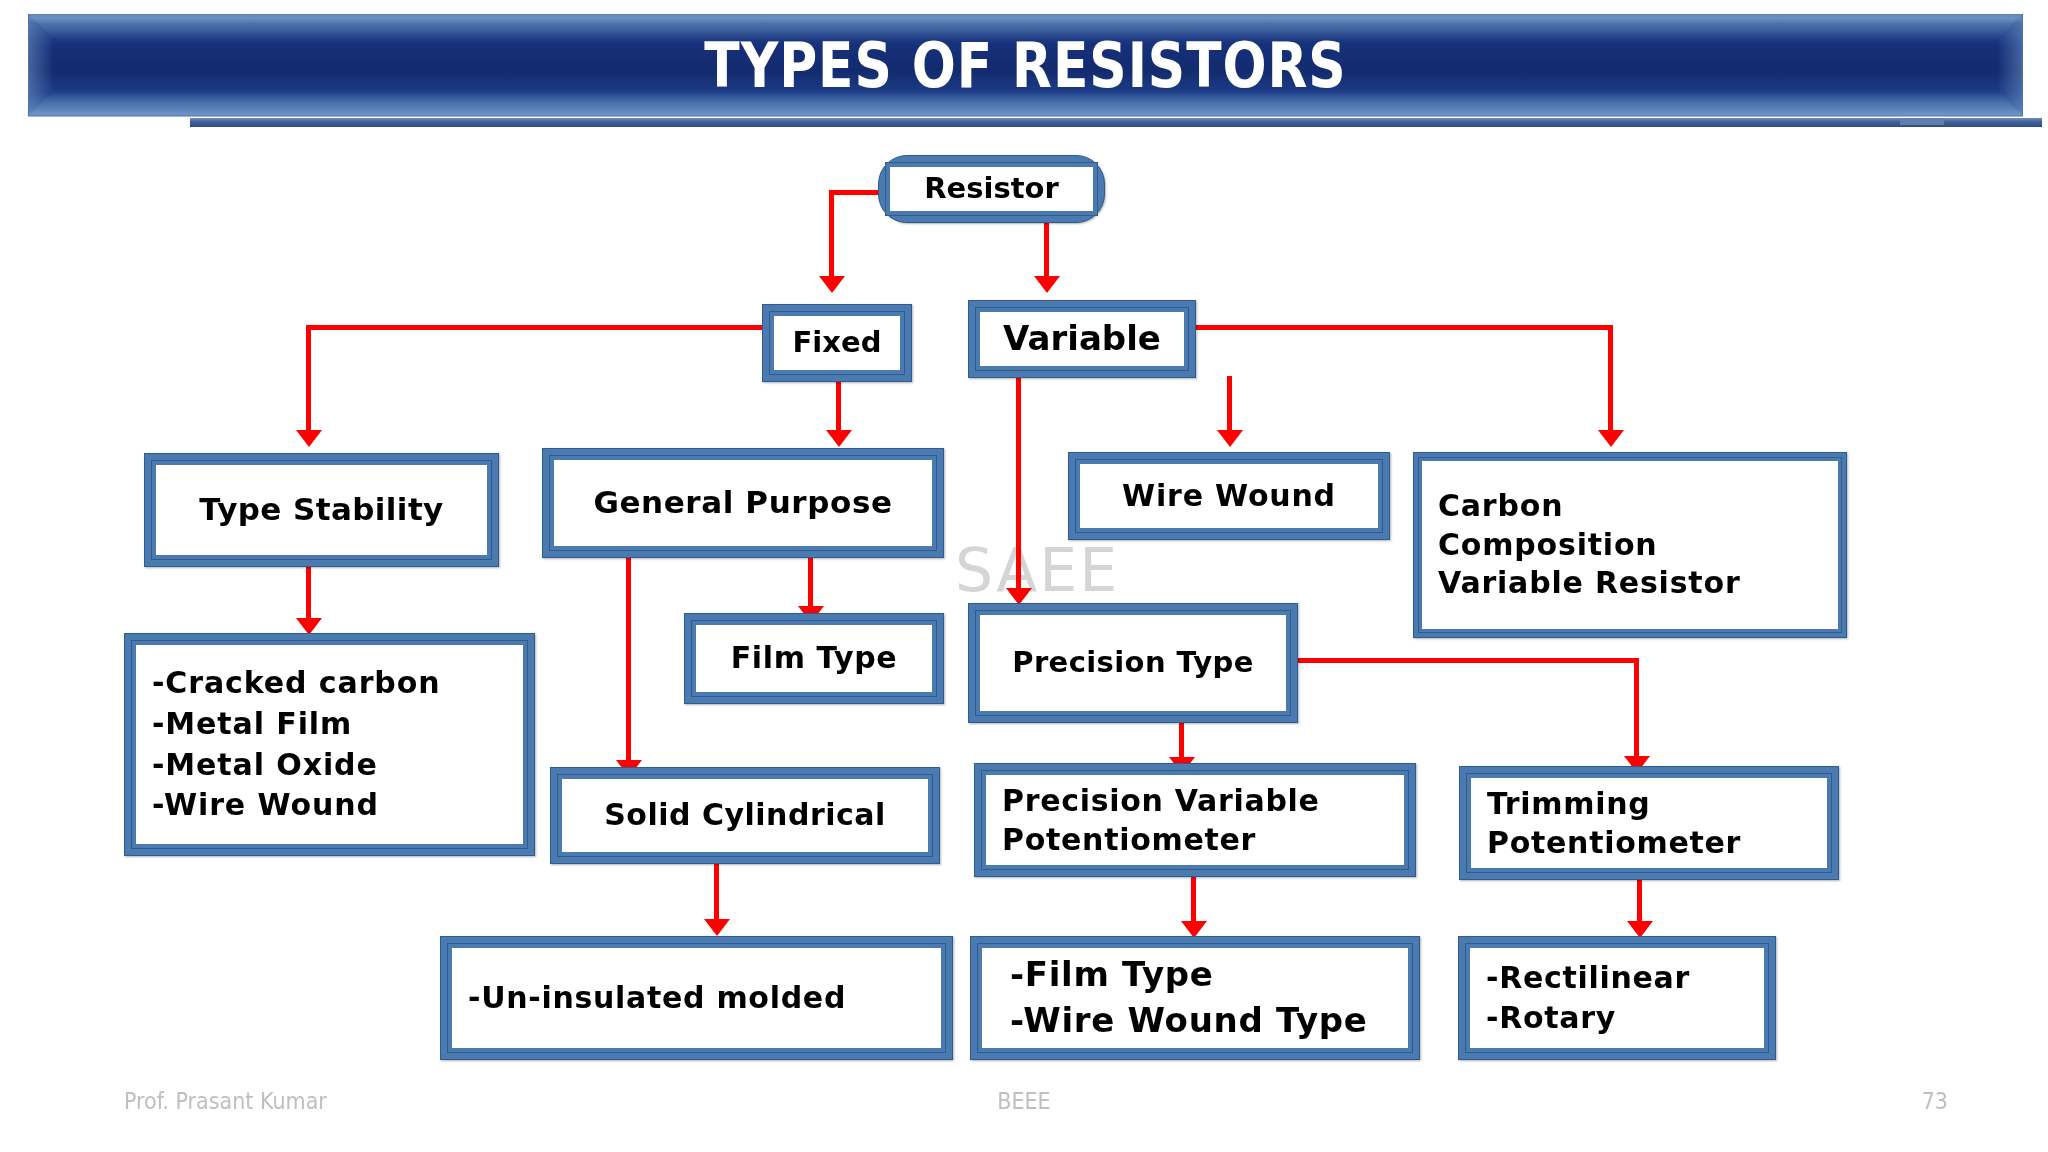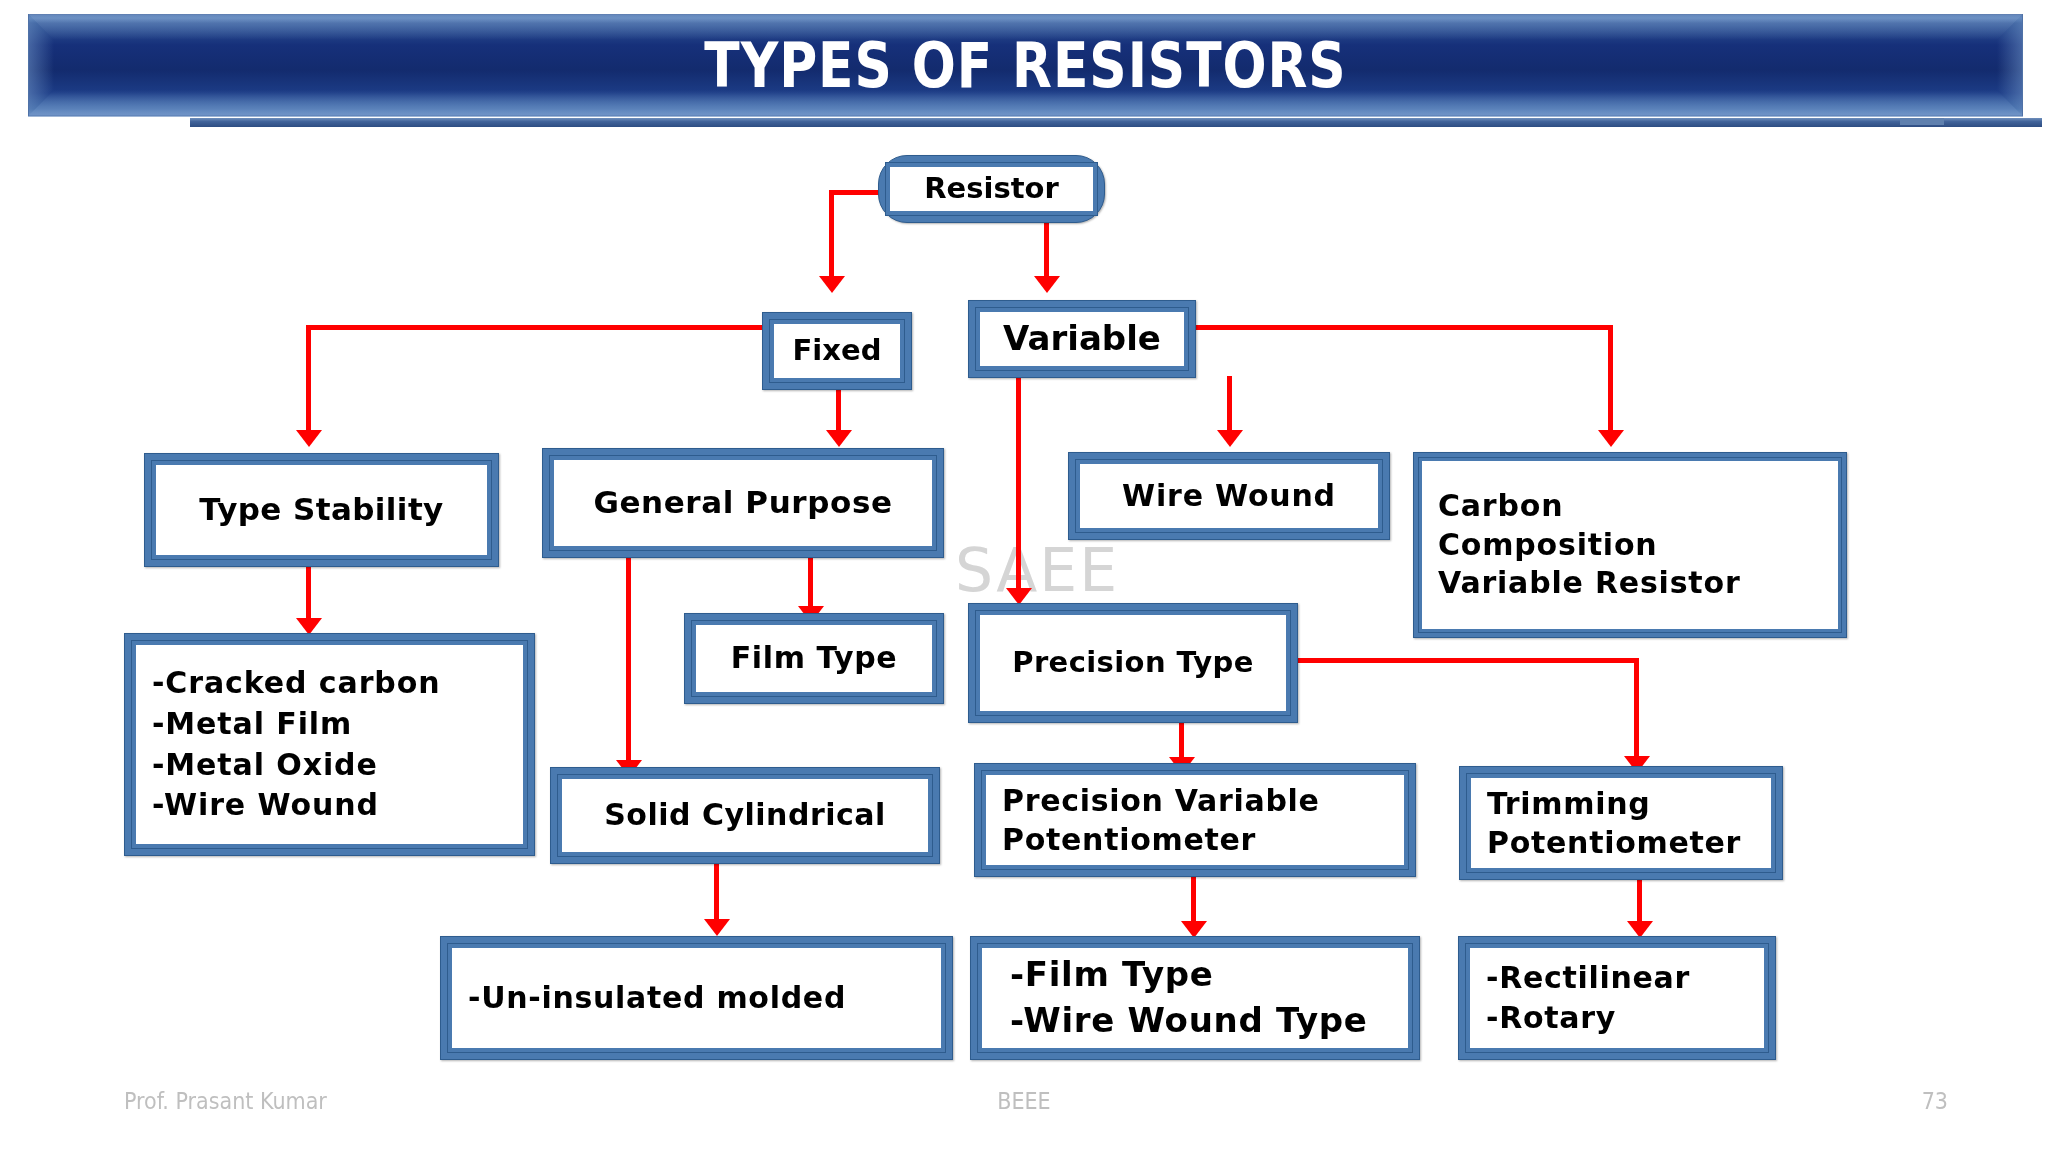--- a/index.html
+++ b/index.html
@@ -178,21 +178,21 @@
 
   <div class="seg" style="left:1637px;top:878px;width:5px;height:50px;"></div>
   <div class="arrow" style="left:1627px;top:921px;"></div>
 
   <div class="node" style="left:878px;top:155px;width:227px;height:68px;border-radius:29px;">
     <div class="inner">
       <span class="ttl" style="font-size:29px;">Resistor</span>
     </div>
   </div>
 
-  <div class="node" style="left:762px;top:312px;width:150px;height:78px;">
+  <div class="node" style="left:762px;top:304px;width:150px;height:78px;">
     <div class="inner">
       <span class="ttl" style="font-size:29px;">Fixed</span>
     </div>
   </div>
 
   <div class="node" style="left:968px;top:300px;width:228px;height:78px;">
     <div class="inner">
       <span class="ttl" style="font-size:34px;">Variable</span>
     </div>
   </div>
@@ -256,21 +256,21 @@
 
   <div class="node left" style="left:974px;top:763px;width:442px;height:114px;">
     <div class="inner">
       <div class="ttl" style="font-size:30px;letter-spacing:.7px;line-height:1.30;">
         <span class="line">Precision Variable</span>
         <span class="line">Potentiometer</span>
       </div>
     </div>
   </div>
 
-  <div class="node left" style="left:1459px;top:766px;width:324px;height:114px;">
+  <div class="node left" style="left:1459px;top:766px;width:380px;height:114px;">
     <div class="inner">
       <div class="ttl" style="font-size:30px;letter-spacing:.7px;line-height:1.30;">
         <span class="line">Trimming</span>
         <span class="line">Potentiometer</span>
       </div>
     </div>
   </div>
 
   <div class="node left" style="left:440px;top:936px;width:513px;height:124px;">
     <div class="inner">

